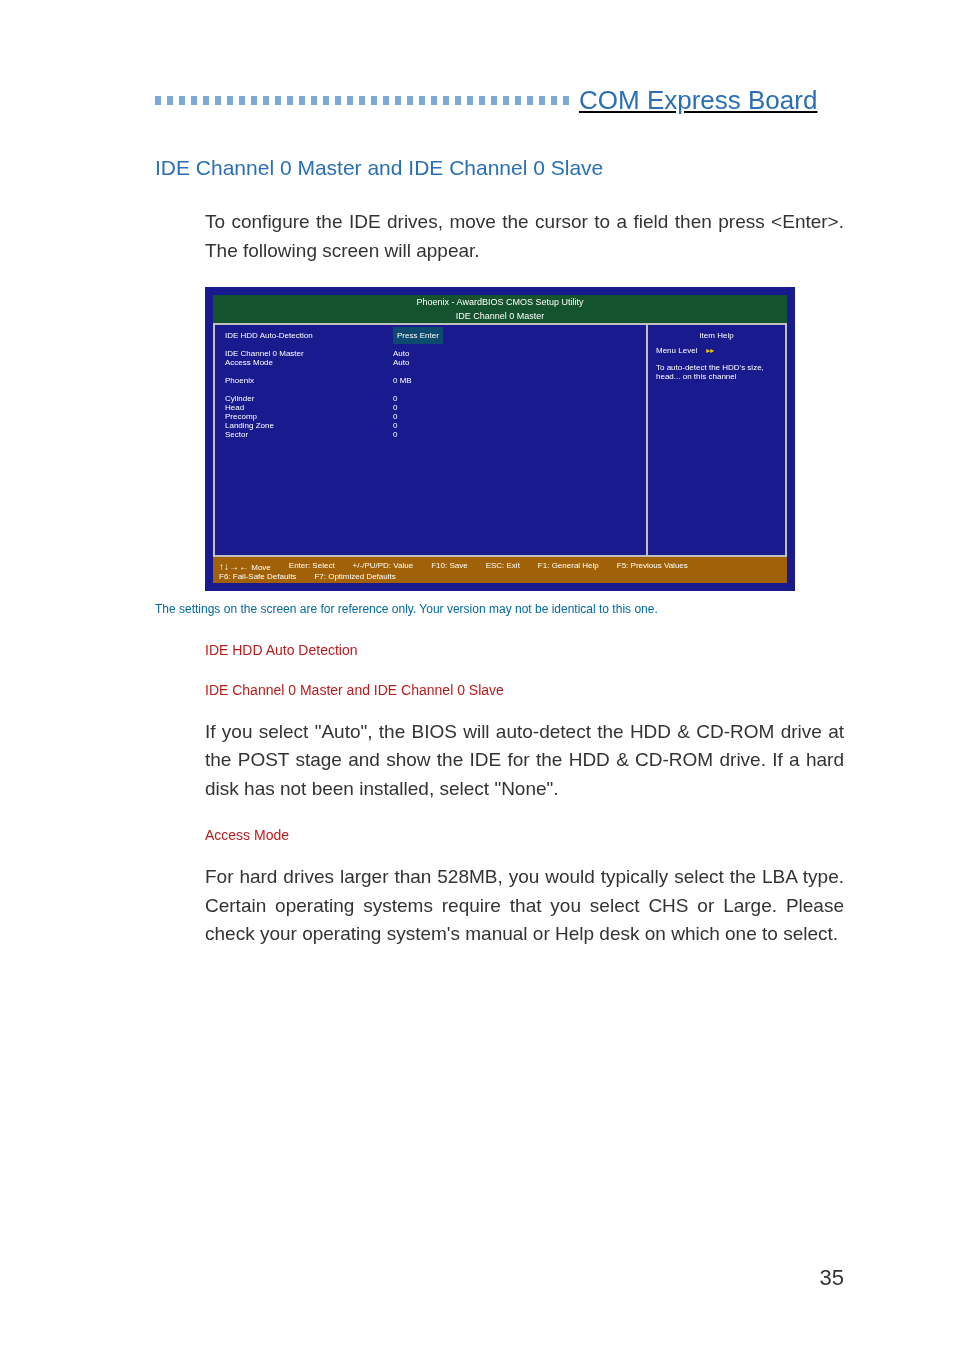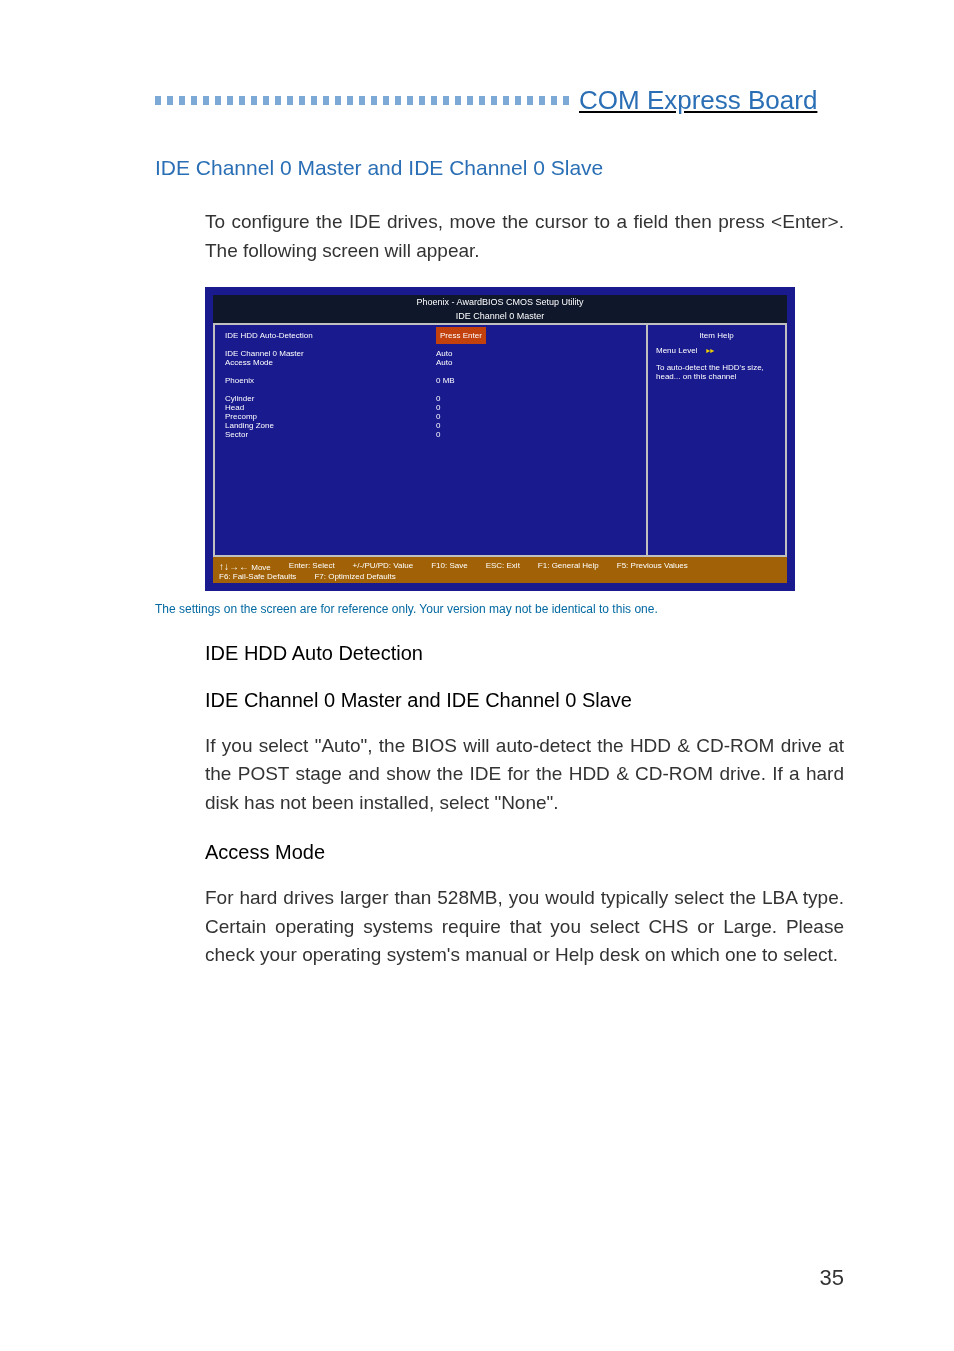--- a/index.html
+++ b/index.html
@@ -39,22 +39,22 @@
       font-size: 26px;
       font-weight: normal;
     }
     .section-title {
       color: #2a6fb5;
       font-size: 21px;
       font-weight: normal;
       margin-bottom: 28px;
     }
     .sub-title {
-      color: #000000;
-      font-size: 20px;
+      color: #b91c1c;
+      font-size: 14px;
       font-weight: normal;
       margin-bottom: 20px;
       margin-top: 24px;
     }
     .body-text {
       color: #333333;
       font-size: 19px;
       line-height: 1.5;
       margin-bottom: 22px;
       text-align: justify;
@@ -70,21 +70,21 @@
     .bios-container {
       margin-left: 50px;
       margin-bottom: 10px;
     }
     .bios-outer {
       background: #1a1a8f;
       padding: 8px;
       width: 590px;
     }
     .bios-titlebar {
-      background: #0f172a;
+      background: #14532d;
       color: #ffffff;
       text-align: center;
       font-size: 9px;
       padding: 2px 0 2px 0;
     }
     .bios-frame {
       background: #1a1a8f;
       border: 2px solid #c0c0c0;
       display: flex;
       position: relative;
@@ -97,21 +97,21 @@
       border-right: 2px solid #c0c0c0;
       min-height: 230px;
     }
     .bios-help {
       width: 137px;
       padding: 6px 8px;
       font-size: 8px;
       color: #ffffff;
     }
     .bios-highlight {
-      background: #c2410c;
+      background: #0c4a6e;
       color: #ffffff;
       padding: 4px 4px;
     }
     .bios-yellow {
       color: #f0d000;
     }
     .bios-footer {
       background: #a16207;
       color: #ffffff;
       font-size: 8px;
@@ -144,21 +144,21 @@
       font-size: 22px;
       color: #333333;
     }
     .help-arrow {
       font-size: 8px;
     }
     .bios-line-cols {
       display: flex;
     }
     .bios-col-a {
-      width: 211px;
+      width: 168px;
     }
     .bios-col-b {
       width: 70px;
       text-align: left;
     }
   </style>
 </head>
 <body>
 
 <div class="page">

